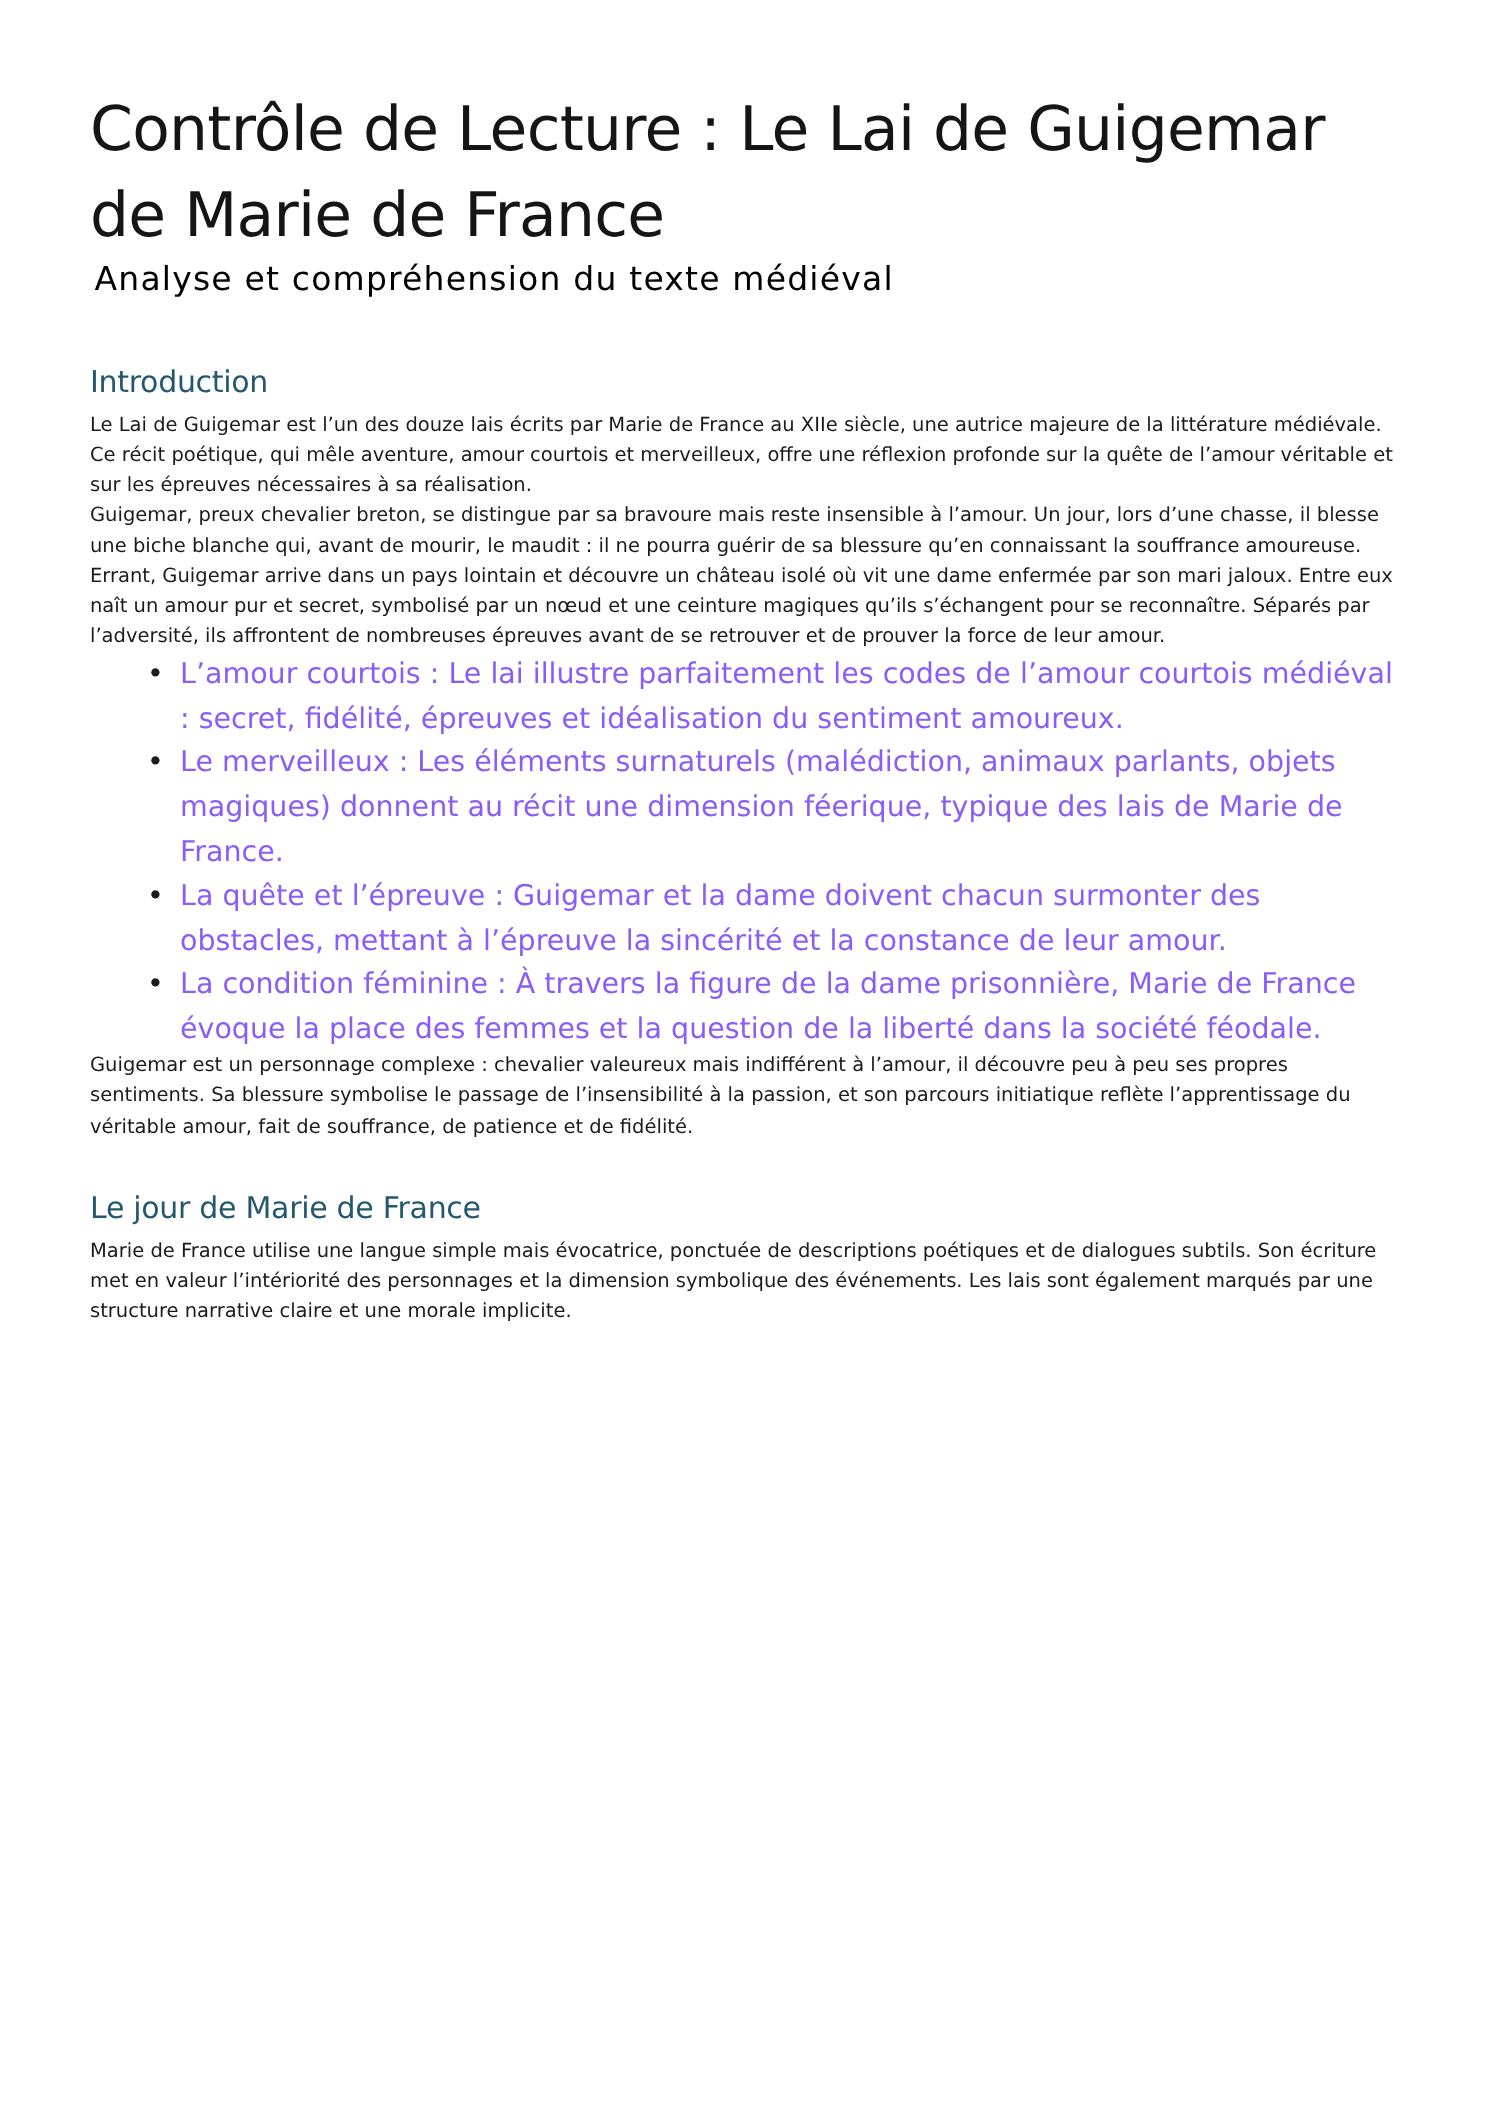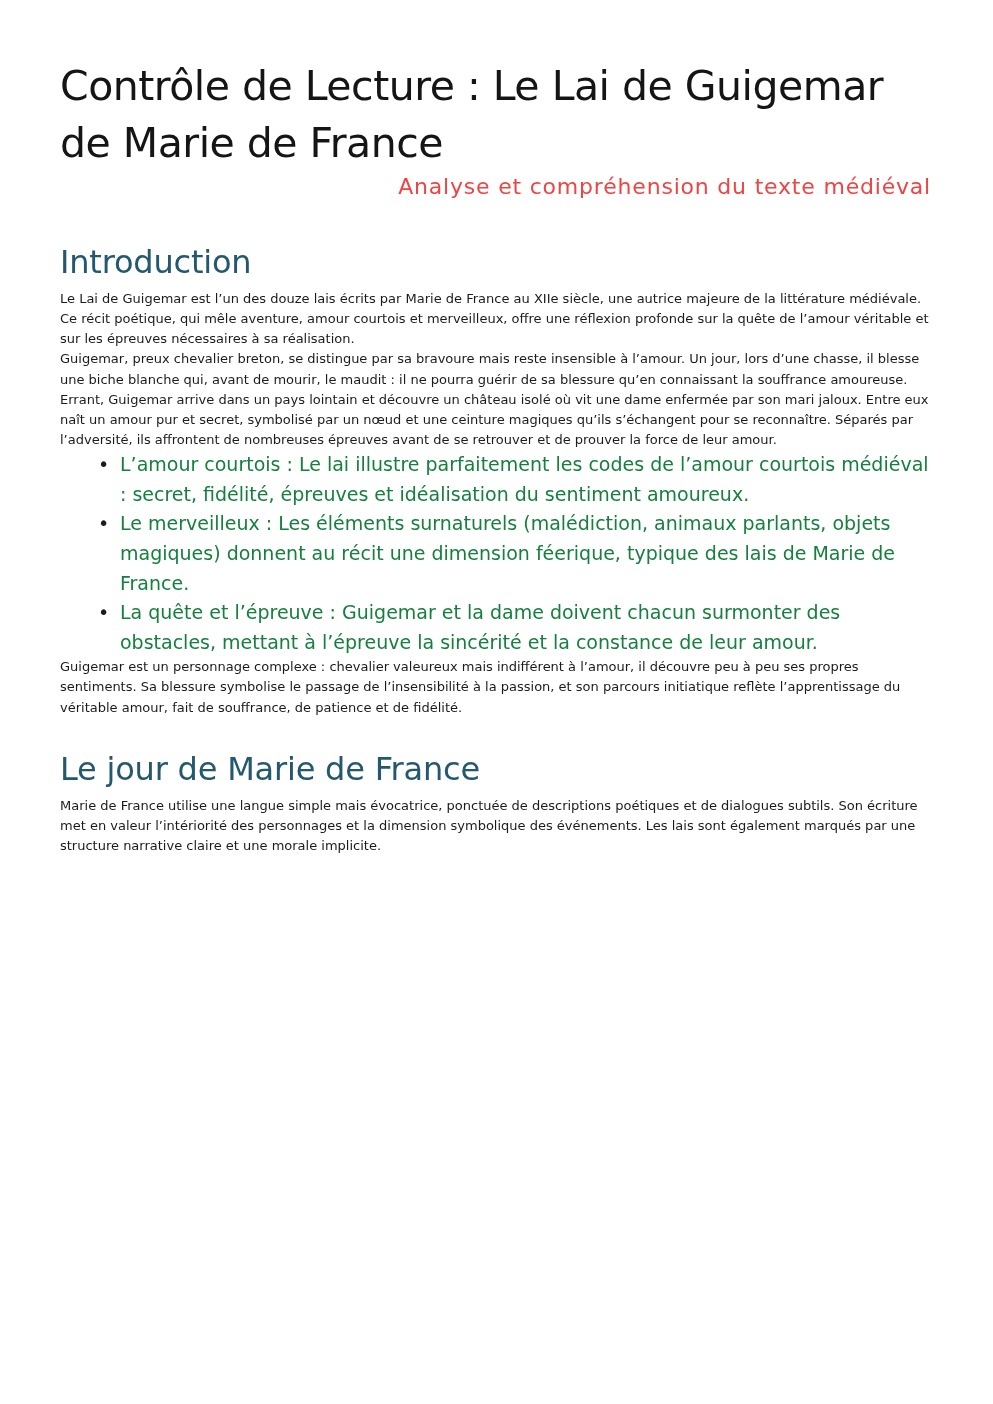--- a/index.html
+++ b/index.html
@@ -20,31 +20,30 @@
   }
   h1.doc-title {
     margin: 0;
     font-size: 41px;
     line-height: 1.38;
     font-weight: 400;
     color: #151515;
     letter-spacing: -0.5px;
   }
   .doc-subtitle {
-    margin: 2px 0 0 16px;
+    margin: 2px 0 0 3px;
     font-size: 22px;
     line-height: 1.3;
-    color: #ef4444;
+    color: #000000;
     letter-spacing: 0.8px;
     font-weight: 400;
-    text-align: right;
   }
   h2.section-heading {
     margin: 31px 0 7px 0;
-    font-size: 32px;
+    font-size: 20px;
     line-height: 1.25;
     font-weight: 400;
     color: #24586f;
     letter-spacing: -0.2px;
   }
   h2.section-heading.first {
     margin-top: 40px;
   }
   p.body-text {
     margin: 0;
@@ -55,21 +54,21 @@
   ul.theme-list {
     margin: 0;
     padding: 0 0 0 38px;
     list-style: none;
   }
   ul.theme-list li {
     position: relative;
     padding-left: 22px;
     font-size: 19px;
     line-height: 1.555;
-    color: #15803d;
+    color: #8b5cf6;
   }
   ul.theme-list li::before {
     content: "•";
     position: absolute;
     left: 0;
     top: 0;
     font-size: 19px;
     color: #1b1b1b;
   }
 </style>
@@ -84,20 +83,21 @@
 
   <h2 class="section-heading first">Introduction</h2>
   <p class="body-text">Le Lai de Guigemar est l’un des douze lais écrits par Marie de France au XIIe siècle, une autrice majeure de la littérature médiévale. Ce récit poétique, qui mêle aventure, amour courtois et merveilleux, offre une réflexion profonde sur la quête de l’amour véritable et sur les épreuves nécessaires à sa réalisation.</p>
 
   <p class="body-text">Guigemar, preux chevalier breton, se distingue par sa bravoure mais reste insensible à l’amour. Un jour, lors d’une chasse, il blesse une biche blanche qui, avant de mourir, le maudit : il ne pourra guérir de sa blessure qu’en connaissant la souffrance amoureuse. Errant, Guigemar arrive dans un pays lointain et découvre un château isolé où vit une dame enfermée par son mari jaloux. Entre eux naît un amour pur et secret, symbolisé par un nœud et une ceinture magiques qu’ils s’échangent pour se reconnaître. Séparés par l’adversité, ils affrontent de nombreuses épreuves avant de se retrouver et de prouver la force de leur amour.</p>
 
   <ul class="theme-list">
     <li>L’amour courtois : Le lai illustre parfaitement les codes de l’amour courtois médiéval : secret, fidélité, épreuves et idéalisation du sentiment amoureux.</li>
     <li>Le merveilleux : Les éléments surnaturels (malédiction, animaux parlants, objets magiques) donnent au récit une dimension féerique, typique des lais de Marie de France.</li>
     <li>La quête et l’épreuve : Guigemar et la dame doivent chacun surmonter des obstacles, mettant à l’épreuve la sincérité et la constance de leur amour.</li>
+    <li>La condition féminine : À travers la figure de la dame prisonnière, Marie de France évoque la place des femmes et la question de la liberté dans la société féodale.</li>
   </ul>
 
   <p class="body-text">Guigemar est un personnage complexe : chevalier valeureux mais indifférent à l’amour, il découvre peu à peu ses propres sentiments. Sa blessure symbolise le passage de l’insensibilité à la passion, et son parcours initiatique reflète l’apprentissage du véritable amour, fait de souffrance, de patience et de fidélité.</p>
 
   <h2 class="section-heading">Le jour de Marie de France</h2>
   <p class="body-text">Marie de France utilise une langue simple mais évocatrice, ponctuée de descriptions poétiques et de dialogues subtils. Son écriture met en valeur l’intériorité des personnages et la dimension symbolique des événements. Les lais sont également marqués par une structure narrative claire et une morale implicite.</p>
 
 </div>
 
 </body></html>

